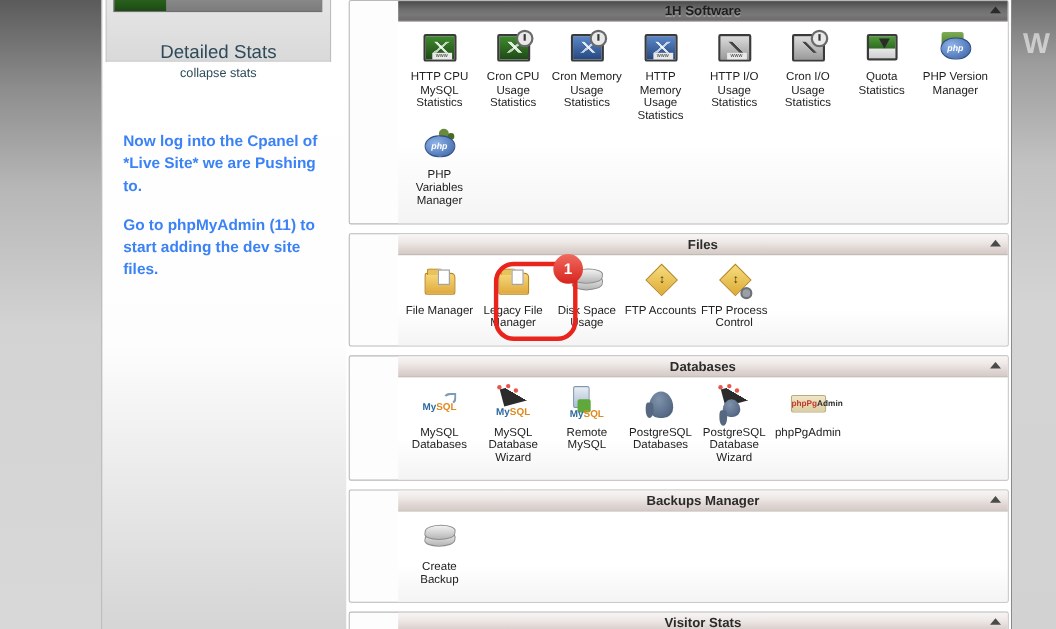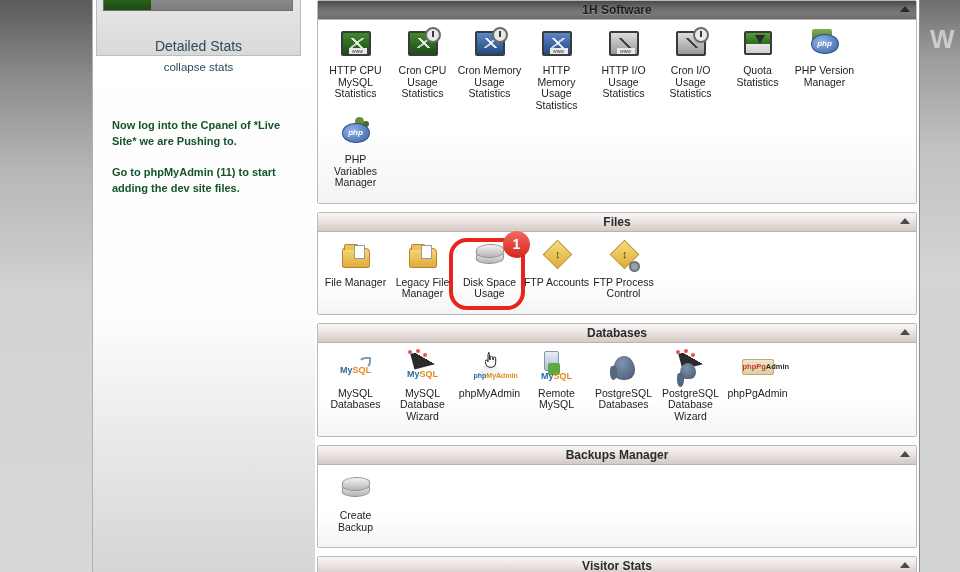--- a/index.html
+++ b/index.html
@@ -43,33 +43,33 @@
   .progress-fill {
     position: absolute; left: 0; top: 0; height: 100%;
     background: linear-gradient(to bottom,#2f6b22,#1d4a14);
   }
   .full-process-list {
     position: absolute; right: 8px; top: 16px;
     font-size: 11.5px; color: #2e4a5a; text-align: right;
   }
   .detailed-stats {
     position: absolute; left: 96px; top: 38px; width: 205px;
-    text-align: center; font-size: 14px; color: #2e4a5a;
+    text-align: center; font-size: 17px; color: #2e4a5a;
   }
   .collapse-stats {
     position: absolute; left: 96px; top: 61px; width: 205px;
     text-align: center; font-size: 11.5px; color: #2e4a5a;
   }
 
   
   .note {
     position: absolute; left: 112px; top: 118px; width: 180px;
-    color: #14532d;
+    color: #3b82f6;
     font-weight: bold;
-    font-size: 11px;
+    font-size: 14px;
     line-height: 1.45;
   }
   .note p { margin: 0; }
   .note .gap { height: 15px; }
 
   
   .right-band {
     position: absolute; left: 919px; top: 0; width: 41px; height: 572px;
     background: linear-gradient(to bottom, #6f6f6f 0%, #9c9c9c 10%, #c2c2c2 26%, #d4d4d4 48%, #d2d2d2 100%);
     border-left: 1px solid #8a8a8a;
@@ -84,20 +84,21 @@
   .main-col {
     position: absolute; left: 315px; top: 0; width: 604px; height: 572px;
     background: #ffffff;
   }
 
   .panel {
     margin: 0 2px 8px 2px;
     border: 1px solid #b9b9b9;
     background: #fdfdfd;
     border-radius: 2px;
+    padding-left: 44px;
   }
   .panel:first-child { margin-top: 0; }
 
   .panel-head {
     position: relative;
     height: 19px;
     line-height: 19px;
     text-align: center;
     font-size: 12px;
     font-weight: bold;
@@ -489,32 +490,20 @@
               </div>
               <div class="wand"></div>
               <div class="mysql">
                 <div class="txt" style="top:12px">My<i>SQL</i></div>
               </div>
             </div>
             <div class="lbl">MySQL Database Wizard</div>
           </div>
           <div class="tile">
             <div class="ico">
-              <div class="pma-ico">
-                <div class="tri"></div>
-                <div class="txt"><b>php</b>MyAdmin</div>
-              </div>
-              <svg class="cursor-hand" viewBox="0 0 13 17">
-                <path d="M3 1 q1.4 0 1.4 1.6 v5 h.9 v-2 q0-1.3 1.2-1.3 t1.2 1.3 v2 h.8 v-1.4 q0-1.2 1.1-1.2 t1.1 1.2 v4.6 q0 3.8-3.4 4.4 h-3.2 q-2.2-.4-3-2.8 l-.9-2.7 q-.4-1.2.7-1.6 t1.6.8 l.5 1 v-7.3 q0-1.6 1.4-1.6 z" fill="#ffffff" stroke="#222" stroke-width="1"></path>
-              </svg>
-            </div>
-            <div class="lbl">phpMyAdmin</div>
-          </div>
-          <div class="tile">
-            <div class="ico">
               <div style="position:absolute;left:4px;top:0px;width:15px;height:20px;background:linear-gradient(to bottom,#e8eef5,#aabdd1);border:1px solid #8296ab;border-radius:2px;"></div>
               <div style="position:absolute;left:8px;top:12px;width:12px;height:12px;background:#5fa83c;border-radius:2px;"></div>
               <div class="mysql">
                 <div class="txt" style="top:14px">My<i>SQL</i></div>
               </div>
             </div>
             <div class="lbl">Remote MySQL</div>
           </div>
           <div class="tile">
             <div class="ico">

